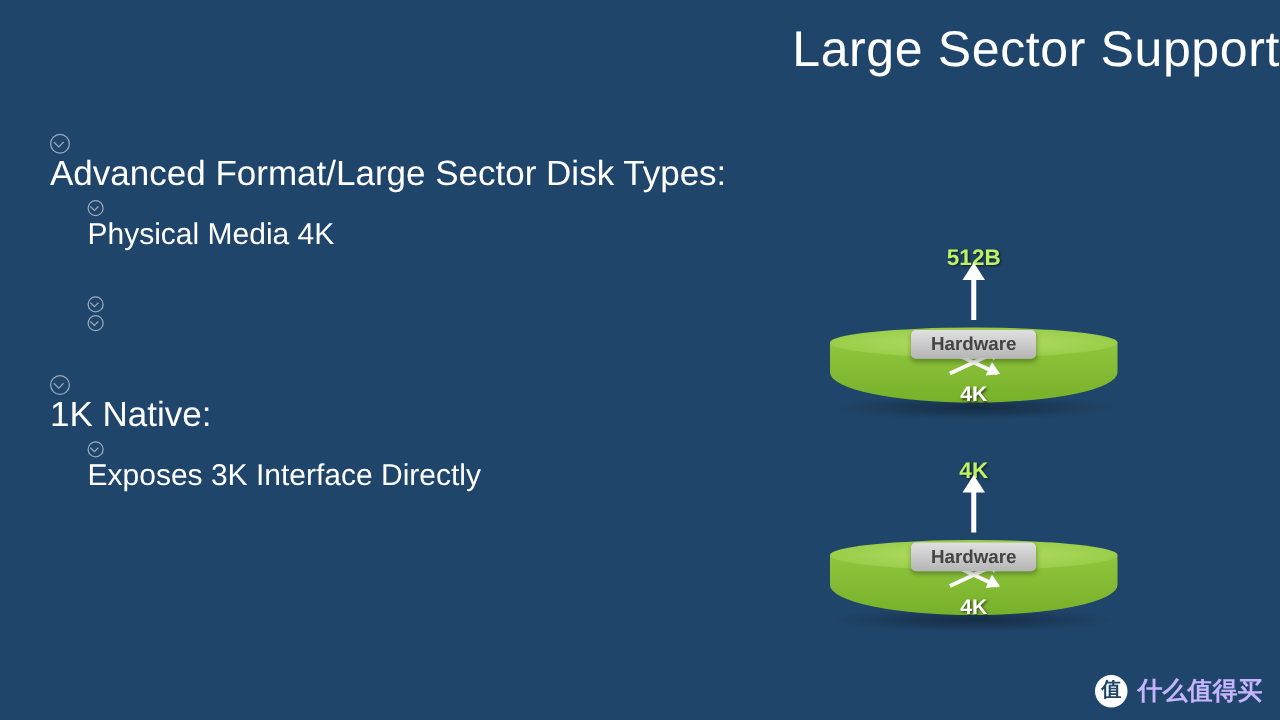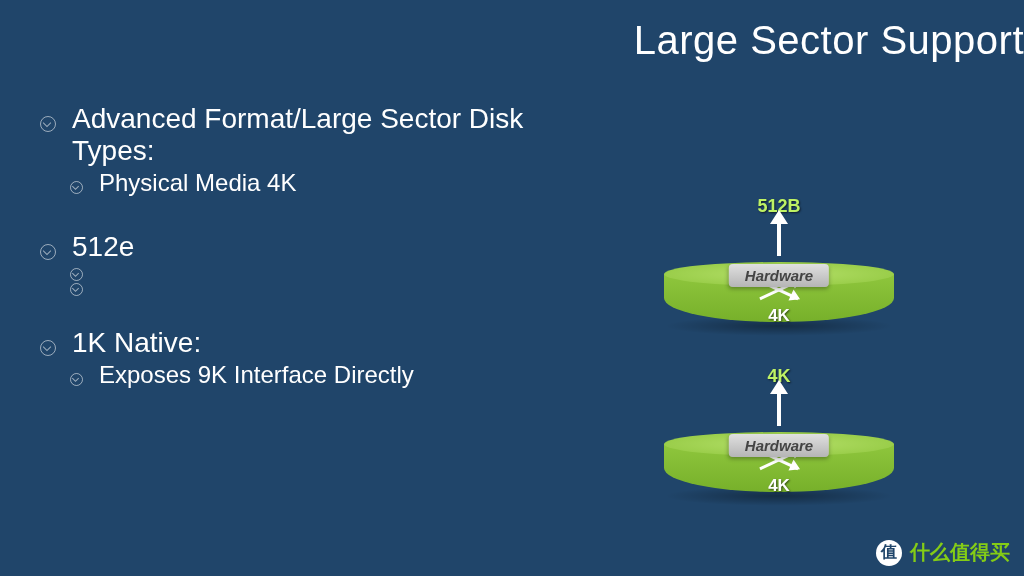--- a/index.html
+++ b/index.html
@@ -17,21 +17,22 @@
     letter-spacing: 0.5px;
     text-align: right;
   }
   .content {
     padding: 36px 0 0 40px;
     width: 610px;
   }
   .bullet-row {
     display: flex;
     align-items: baseline;
-    gap: 16px;
+    gap: 4px;
+    flex-direction: column;
   }
   .bullet-icon {
     width: 16px; height: 16px;
     border: 1.5px solid rgba(255,255,255,0.55);
     border-radius: 50%;
     position: relative;
     flex-shrink: 0;
     top: 4px;
   }
   .bullet-icon::after {
@@ -116,21 +117,20 @@
     left: 50%; transform: translateX(-50%);
     top: 68px;
     background: linear-gradient(#e0e0e0, #b5b5b5);
     color: #444;
     font-weight: 700;
     font-size: 15px;
     padding: 3px 16px;
     border-radius: 4px;
     box-shadow: 0 2px 4px rgba(0,0,0,0.3);
     z-index: 5;
-    font-style: italic;
   }
   .diag-arrow {
     position: absolute;
     left: 50%;
     top: 92px;
     width: 44px;
     height: 3px;
     background: #fff;
     z-index: 4;
   }
@@ -170,60 +170,56 @@
     color: #20456a;
     font-weight: 700;
     font-size: 16px;
     display: flex;
     align-items: center;
     justify-content: center;
   }
   .watermark-text {
     font-size: 20px;
     font-weight: 700;
-    color: #84cc16;
+    color: #c4b5fd;
   }
 </style>
 </head>
 <body>
 
 <div class="title">Large Sector Support</div>
 
 <div class="content">
   <div class="bullet-row lvl1">
     <span class="bullet-icon"></span>
     <span class="txt">Advanced Format/Large Sector Disk Types:</span>
   </div>
   <div class="bullet-row lvl2 sub">
     <span class="bullet-icon"></span>
     <span class="txt">Physical Media 4K</span>
   </div>
 
   <div class="spacer"></div>
 
+  <div class="bullet-row lvl2 sub">
+    <span class="bullet-icon"></span>
+  </div>
+  <div class="bullet-row lvl2 sub">
+    <span class="bullet-icon"></span>
+  </div>
+
+  <div class="spacer"></div>
+
   <div class="bullet-row lvl1">
     <span class="bullet-icon"></span>
-    <span class="txt">512e</span>
-  </div>
-  <div class="bullet-row lvl2 sub">
-    <span class="bullet-icon"></span>
-  </div>
-  <div class="bullet-row lvl2 sub">
-    <span class="bullet-icon"></span>
-  </div>
-
-  <div class="spacer"></div>
-
-  <div class="bullet-row lvl1">
-    <span class="bullet-icon"></span>
     <span class="txt">1K Native:</span>
   </div>
   <div class="bullet-row lvl2 sub">
     <span class="bullet-icon"></span>
-    <span class="txt">Exposes 9K Interface Directly</span>
+    <span class="txt">Exposes 3K Interface Directly</span>
   </div>
 </div>
 
 <div class="diagrams">
   <div class="diagram">
     <div class="top-label">512B</div>
     <div class="arrow-up"></div>
     <div class="disk">
       <div class="disk-bottom-shadow"></div>
       <div class="disk-body"></div>

